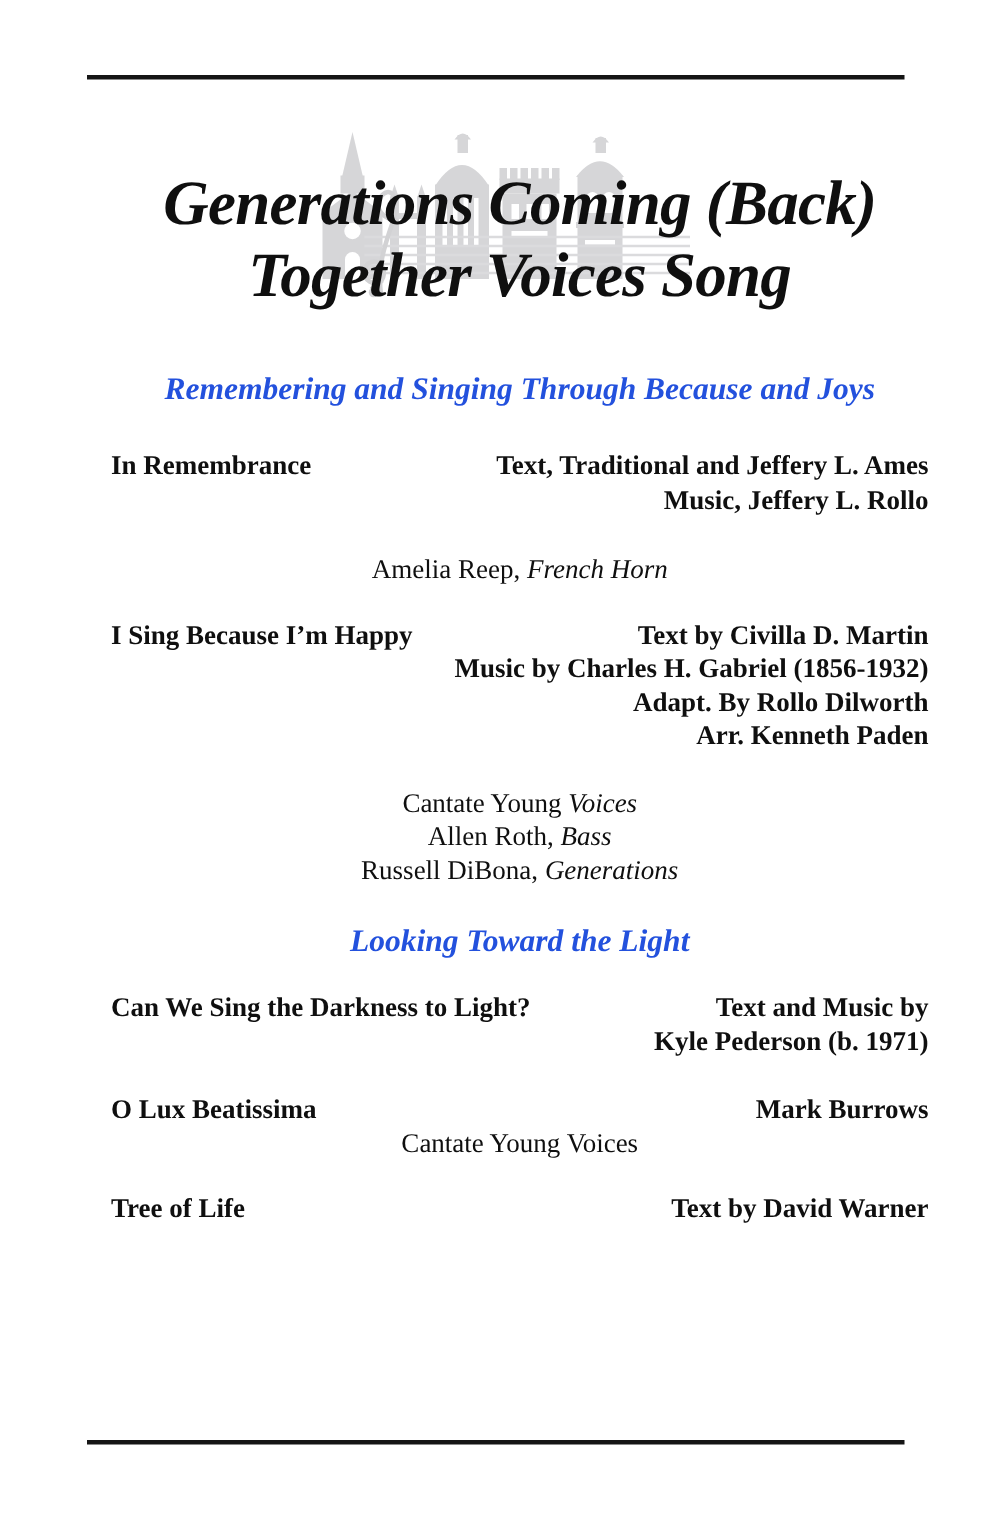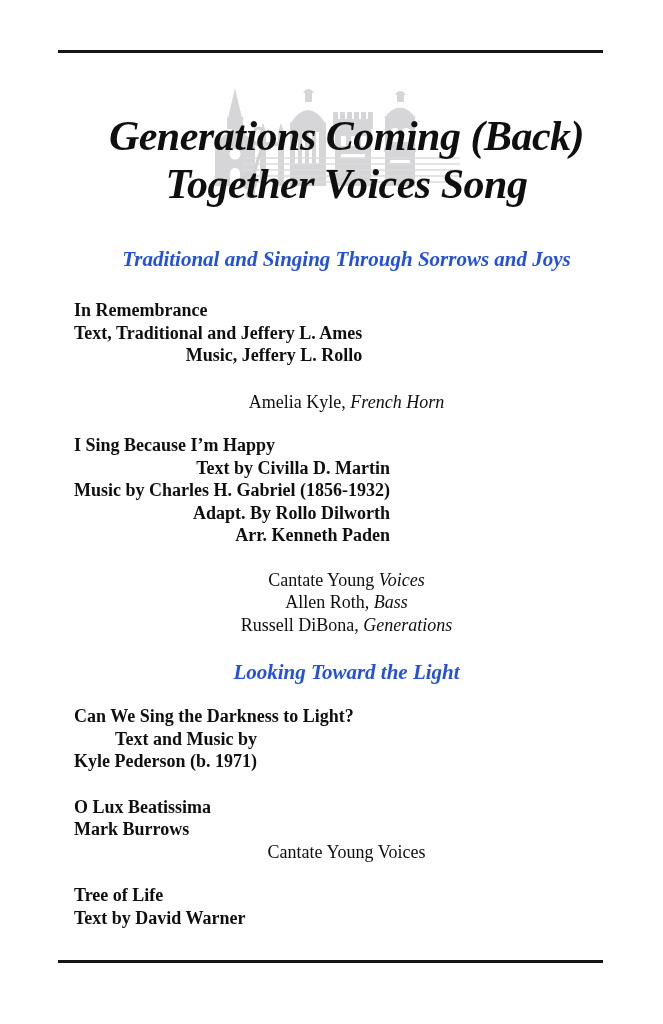--- a/index.html
+++ b/index.html
@@ -60,21 +60,20 @@
   }
   .section-heading.second { margin-top: 23px; }
 
   .piece-row {
     display: flex;
     justify-content: space-between;
     align-items: flex-start;
     font-size: 18px;
     font-weight: bold;
     line-height: 22.5px;
-    flex-direction: column;
   }
   .piece-title { text-align: left; white-space: nowrap; }
   .piece-credits { text-align: right; flex: 1; }
 
   .row-1 { margin-top: 26px; }
   .row-2 { margin-top: 21px; }
   .row-3 { margin-top: 19px; }
   .row-4 { margin-top: 23px; }
   .row-5 { margin-top: 21px; justify-content: space-between; }
 
@@ -157,32 +156,32 @@
     </g>
   </svg>
 
   <div class="content">
 
     <div class="program-title">
       <div>Generations Coming (Back)</div>
       <div>Together Voices Song</div>
     </div>
 
-    <div class="section-heading">Traditional and Singing Through Sorrows and Joys</div>
+    <div class="section-heading">Remembering and Singing Through Because and Joys</div>
 
     <div class="piece-row row-1">
       <div class="piece-title">In Remembrance</div>
       <div class="piece-credits">
         <div>Text, Traditional and Jeffery L. Ames</div>
         <div>Music, Jeffery L. Rollo</div>
       </div>
     </div>
 
     <div class="performers perf-1">
-      <span>Amelia Kyle, </span><span class="role">French Horn</span>
+      <span>Amelia Reep, </span><span class="role">French Horn</span>
     </div>
 
     <div class="piece-row row-2">
       <div class="piece-title">I Sing Because I’m Happy</div>
       <div class="piece-credits">
         <div>Text by Civilla D. Martin</div>
         <div>Music by Charles H. Gabriel (1856-1932)</div>
         <div>Adapt. By Rollo Dilworth</div>
         <div>Arr. Kenneth Paden</div>
       </div>

